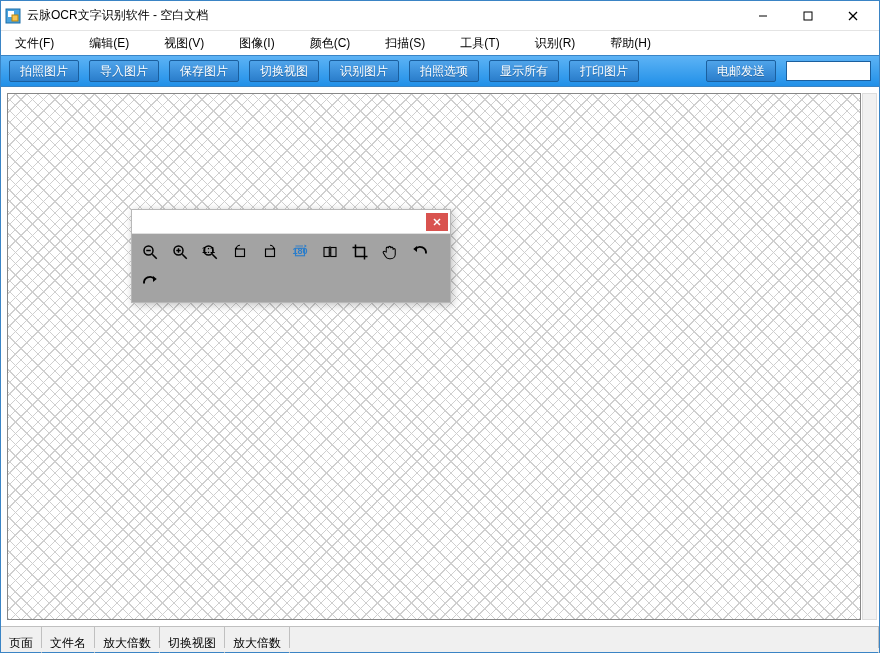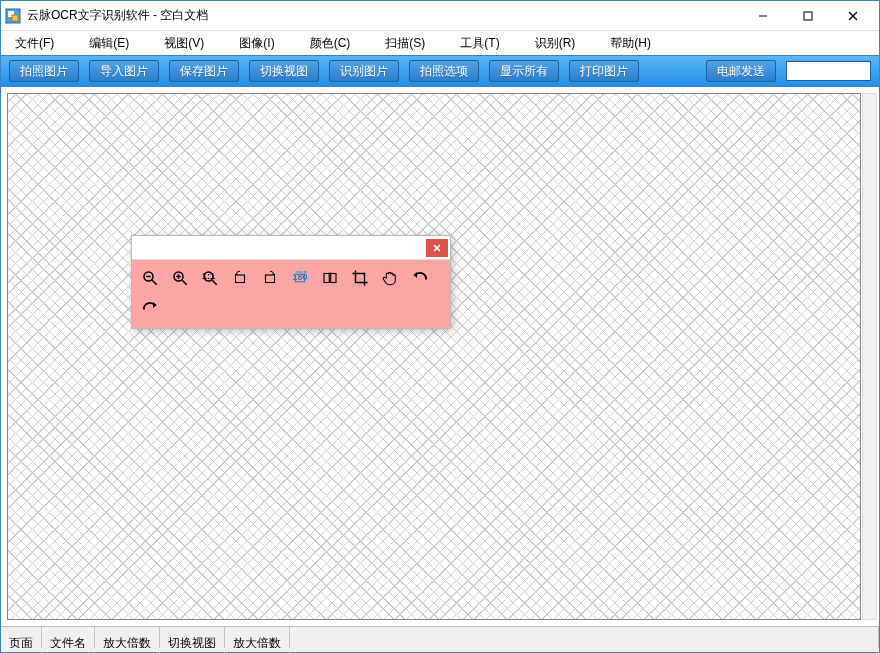--- a/index.html
+++ b/index.html
@@ -25,21 +25,21 @@
 .canvas-wrap { position: absolute; inset: 6px 18px 6px 6px; border: 1px solid #888; overflow: hidden; }
 .canvas-bg {
   position: absolute; inset: 0;
   background-color: #fff;
   background-image:
     repeating-linear-gradient(45deg, #cfcfcf 0 1px, transparent 1px 8px),
     repeating-linear-gradient(-45deg, #cfcfcf 0 1px, transparent 1px 8px);
 }
 .vscroll { position: absolute; top: 6px; right: 2px; bottom: 6px; width: 15px; background: #f1f1f1; border: 1px solid #ddd; }
 
-.float-toolbox { position: absolute; left: 130px; top: 148px; width: 320px; background: #fca5a5; border: 1px solid #b8b8b8; box-shadow: 2px 2px 8px rgba(0,0,0,.25); }
+.float-toolbox { position: absolute; left: 130px; top: 122px; width: 320px; background: #a3a3a3; border: 1px solid #b8b8b8; box-shadow: 2px 2px 8px rgba(0,0,0,.25); }
 .ft-top { height: 24px; background: #fff; border-bottom: 1px solid #dfdfdf; display: flex; align-items: center; padding-left: 4px; }
 .ft-close { margin-left: auto; width: 22px; height: 18px; background: #d9534f; color: #fff; display: flex; align-items: center; justify-content: center; cursor: pointer; font-size: 11px; margin-right: 2px; }
 .ft-tools { display: flex; align-items: center; padding: 6px 6px 8px; gap: 6px; flex-wrap: wrap; }
 .ft-tool { width: 24px; height: 24px; display: flex; align-items: center; justify-content: center; cursor: pointer; border: 1px solid transparent; color: #333; }
 .ft-tool svg { width: 18px; height: 18px; }
 
 .statusbar { height: 22px; background: #f0f0f0; border-top: 1px solid #c0c0c0; display: flex; align-items: stretch; }
 .sb-cell { padding: 16px 8px; border-right: 1px solid #c0c0c0; display: flex; align-items: center; color: #000; }
 .sb-flex { flex: 1; }
 

